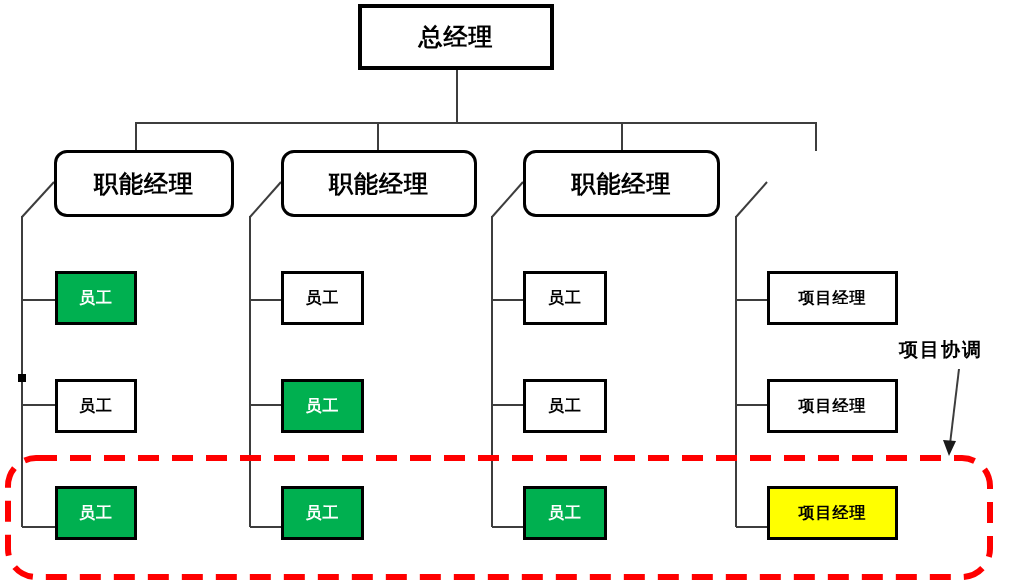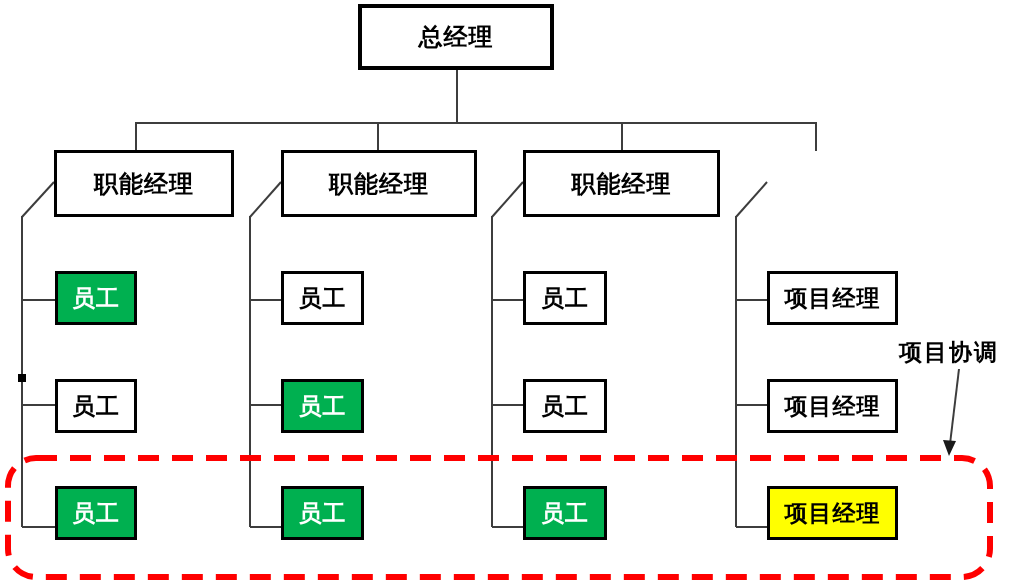--- a/index.html
+++ b/index.html
@@ -7,28 +7,28 @@
     position:relative;width:1011px;height:586px;background:#ffffff;
     font-family:"DejaVu Sans","Liberation Sans",sans-serif;overflow:hidden;
   }
   #connector-layer{position:absolute;left:0;top:0;z-index:1;}
   .box{
     position:absolute;display:flex;align-items:center;justify-content:center;
     box-sizing:border-box;border:3px solid #000;background:#fff;color:#000;
     font-weight:bold;letter-spacing:1px;z-index:2;text-align:center;
   }
   .gm{border-width:4px;font-size:24px;}
-  .mgr{font-size:24px;}
-  .member{font-size:23px;}
+  .mgr{font-size:24px;border-radius:13px;}
+  .member{font-size:16px;}
   .fill-green{background:#00B050;color:#ffffff;}
   .fill-white{background:#ffffff;color:#000000;}
   .fill-yellow{background:#FFFF00;color:#000000;}
   .annotation{
     position:absolute;left:899px;top:337px;z-index:3;
-    font-size:23px;font-weight:bold;color:#000;letter-spacing:2px;white-space:nowrap;
+    font-size:19px;font-weight:bold;color:#000;letter-spacing:2px;white-space:nowrap;
   }
   
   .b-gm  {left:358px;top:4px;  width:196px;height:66px;}
   .b-m1  {left:54px; top:150px;width:180px;height:67px;}
   .b-m2  {left:281px;top:150px;width:196px;height:67px;}
   .b-m3  {left:523px;top:150px;width:197px;height:67px;}
   .b-m4  {left:767px;top:150px;width:213px;height:67px;}
   .c1{left:55px; width:82px;}
   .c2{left:281px;width:83px;}
   .c3{left:523px;width:84px;}

